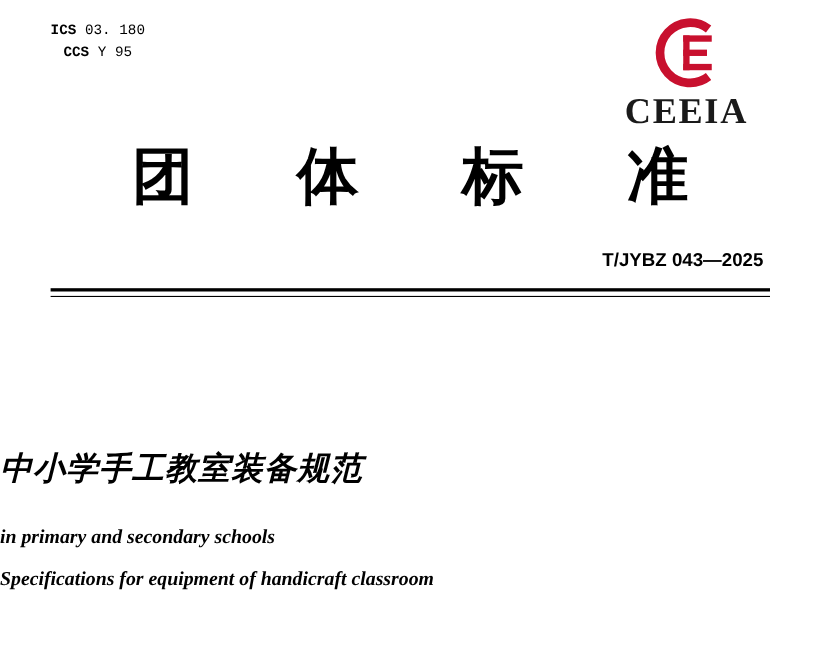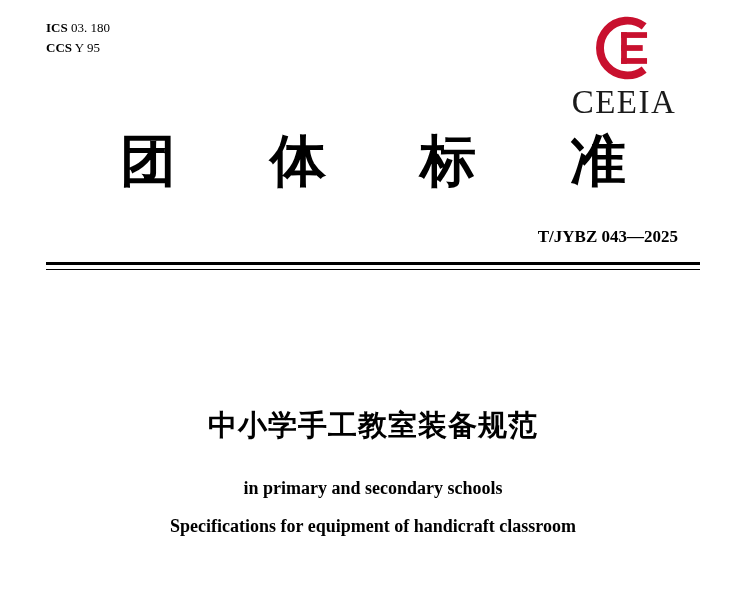--- a/index.html
+++ b/index.html
@@ -22,23 +22,24 @@
   }
 
   
   .codes {
     position: absolute;
     left: 46px;
     top: 18px;
     line-height: 1.55;
   }
   .code-line {
-    font-family: Liberation Serif, serif;
+    font-family: Liberation Mono, monospace;
     font-size: 13px;
     white-space: nowrap;
+    text-align: center;
   }
   .code-line b {
     font-weight: bold;
   }
 
   
   .logo-block {
     position: absolute;
     right: 52px;
     top: 12px;
@@ -46,21 +47,21 @@
     text-align: center;
   }
   .logo-mark {
     width: 72px;
     height: 72px;
     margin: 0 auto 2px auto;
     display: block;
   }
   .logo-text {
     font-family: "Liberation Serif", serif;
-    font-weight: normal;
+    font-weight: bold;
     font-size: 33px;
     letter-spacing: 1.5px;
     color: #1a1a1a;
     line-height: 1;
   }
 
   
   .tuanti {
     position: absolute;
     left: 120px;
@@ -74,23 +75,23 @@
     line-height: 1;
     color: #000;
   }
   .tuanti span {
     display: inline-block;
   }
 
   
   .std-no {
     position: absolute;
-    right: 68px;
+    right: 52px;
     top: 227px;
-    font-family: Liberation Serif, serif;
+    font-family: Liberation Sans, sans-serif;
     font-size: 17px;
     font-weight: bold;
     white-space: nowrap;
   }
 
   
   .rule-thick {
     position: absolute;
     left: 46px;
     right: 46px;
@@ -106,21 +107,22 @@
     height: 1px;
     background: #000;
   }
 
   
   .titles {
     position: absolute;
     left: 0;
     right: 0;
     top: 408px;
-    text-align: center;
+    text-align: left;
+    font-style: italic;
   }
   .title-cn {
     font-family: "DejaVu Sans", sans-serif;
     font-size: 29px;
     font-weight: bold;
     letter-spacing: 1px;
     line-height: 1.2;
     color: #000;
   }
   .title-en {

